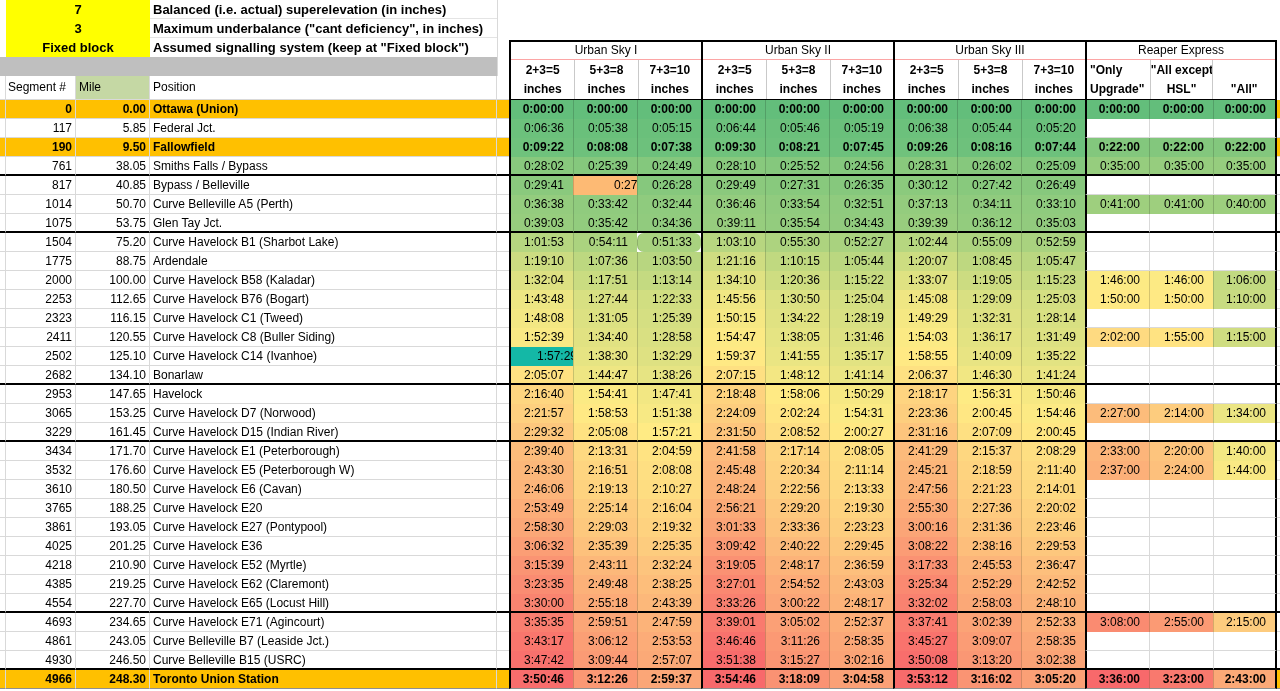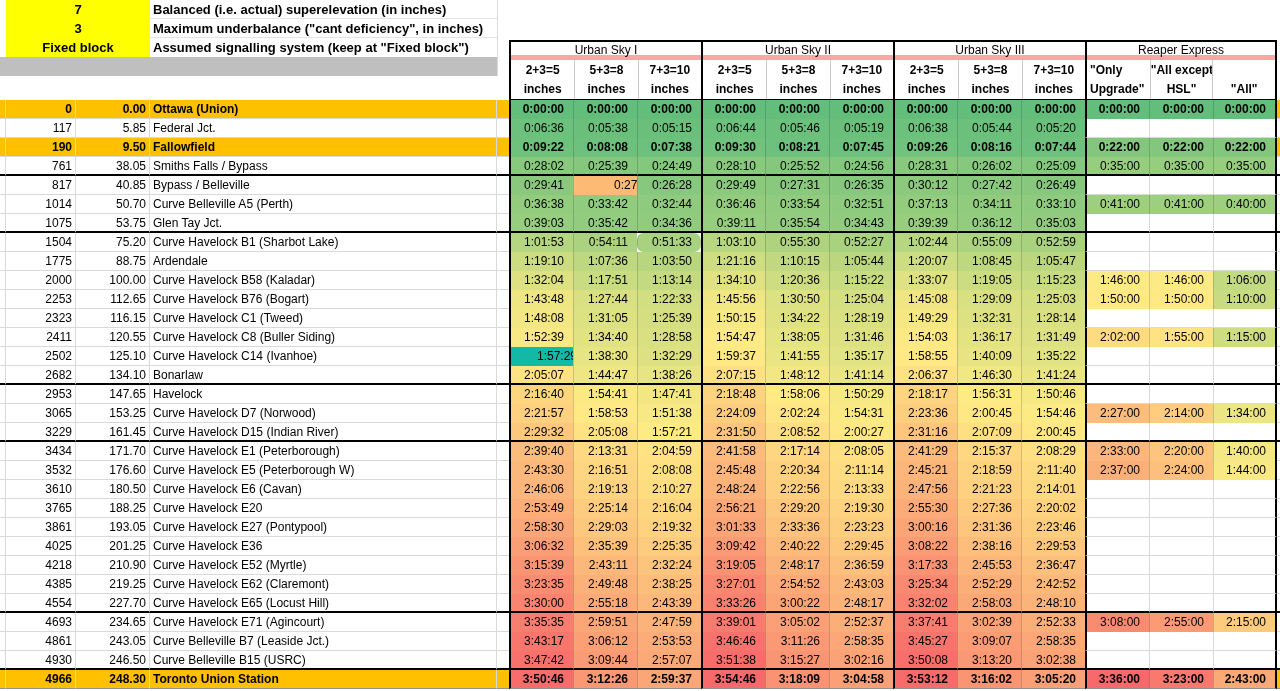--- a/index.html
+++ b/index.html
@@ -24,21 +24,21 @@
   .ch-edge{width:6px;}
   .ch-seg{width:70px;padding-left:2px;}
   .ch-mile{width:74px;padding-left:3px;background:#C5D8A4;}
   .ch-pos{width:347px;padding-left:3px;}
   .ch-gap{width:12px;border-right:none !important;}
 
   
   .groups-header{position:absolute;left:509px;top:40px;width:768px;height:60px;display:flex;background:#fff;}
   .ghead{width:192px;border-left:2px solid #000;border-top:2px solid #000;border-bottom:1px solid #000;}
   .ghead.last{border-right:2px solid #000;}
-  .gname{height:18px;line-height:16px;text-align:center;border-bottom:5px solid #fca5a5;white-space:nowrap;}
+  .gname{height:18px;line-height:16px;text-align:center;border-bottom:1px solid #fca5a5;white-space:nowrap;}
   .gsub{display:flex;height:20px;}
   .gsub2{height:19px;}
   .gsub span{width:64px;line-height:20px;text-align:center;font-weight:bold;overflow:hidden;white-space:nowrap;}
   .gsub2 span{line-height:18px;}
   .gsub span + span{border-left:1px solid #C9C9C9;}
   .gsub span.al{text-align:left;padding-left:3px;}
 
   
   .grid{position:absolute;left:0;top:100px;width:1280px;}
   .row{display:grid;grid-template-columns:6px 70px 74px 347px 12px repeat(12,64px) 3px;height:19px;line-height:18px;}
@@ -70,20 +70,27 @@
   </div>
   <div class="param-labels">
     <div class="pl">Balanced (i.e. actual) superelevation (in inches)</div>
     <div class="pl">Maximum underbalance ("cant deficiency", in inches)</div>
     <div class="pl">Assumed signalling system (keep at "Fixed block")</div>
   </div>
   <div class="vline-497"></div>
 
   <div class="gray-band"></div>
 
+  <div class="col-head">
+    <div class="ch-edge"></div>
+    <div class="ch-seg">Segment #</div>
+    <div class="ch-mile">Mile</div>
+    <div class="ch-pos">Position</div>
+    <div class="ch-gap"></div>
+  </div>
 
   <div class="groups-header" id="groups-header">
       <div class="ghead">
         <div class="gname">Urban Sky I</div>
         <div class="gsub">
           <span>2+3=5</span>
           <span>5+3=8</span>
           <span>7+3=10</span>
         </div>
         <div class="gsub gsub2">

